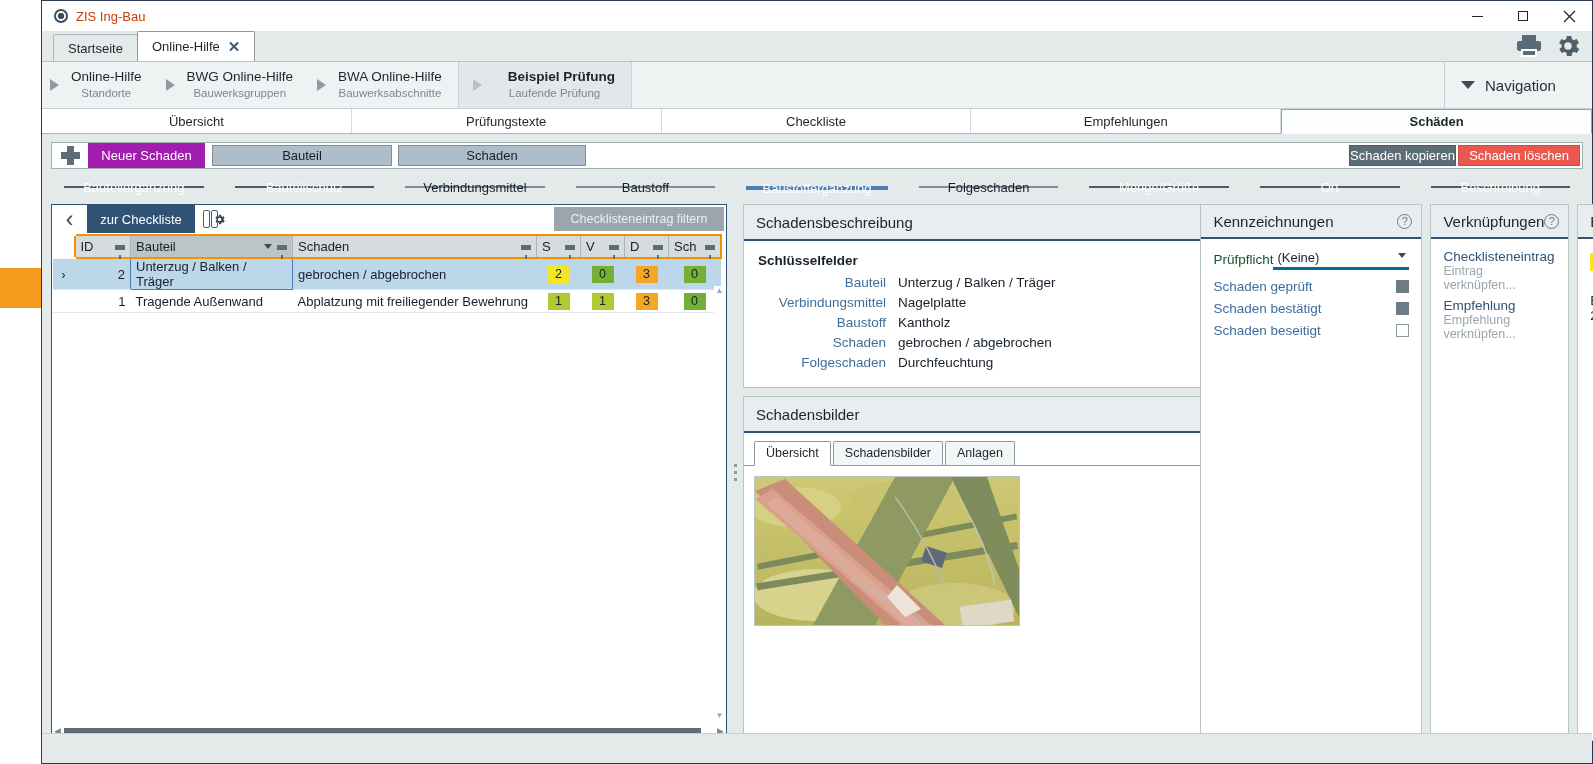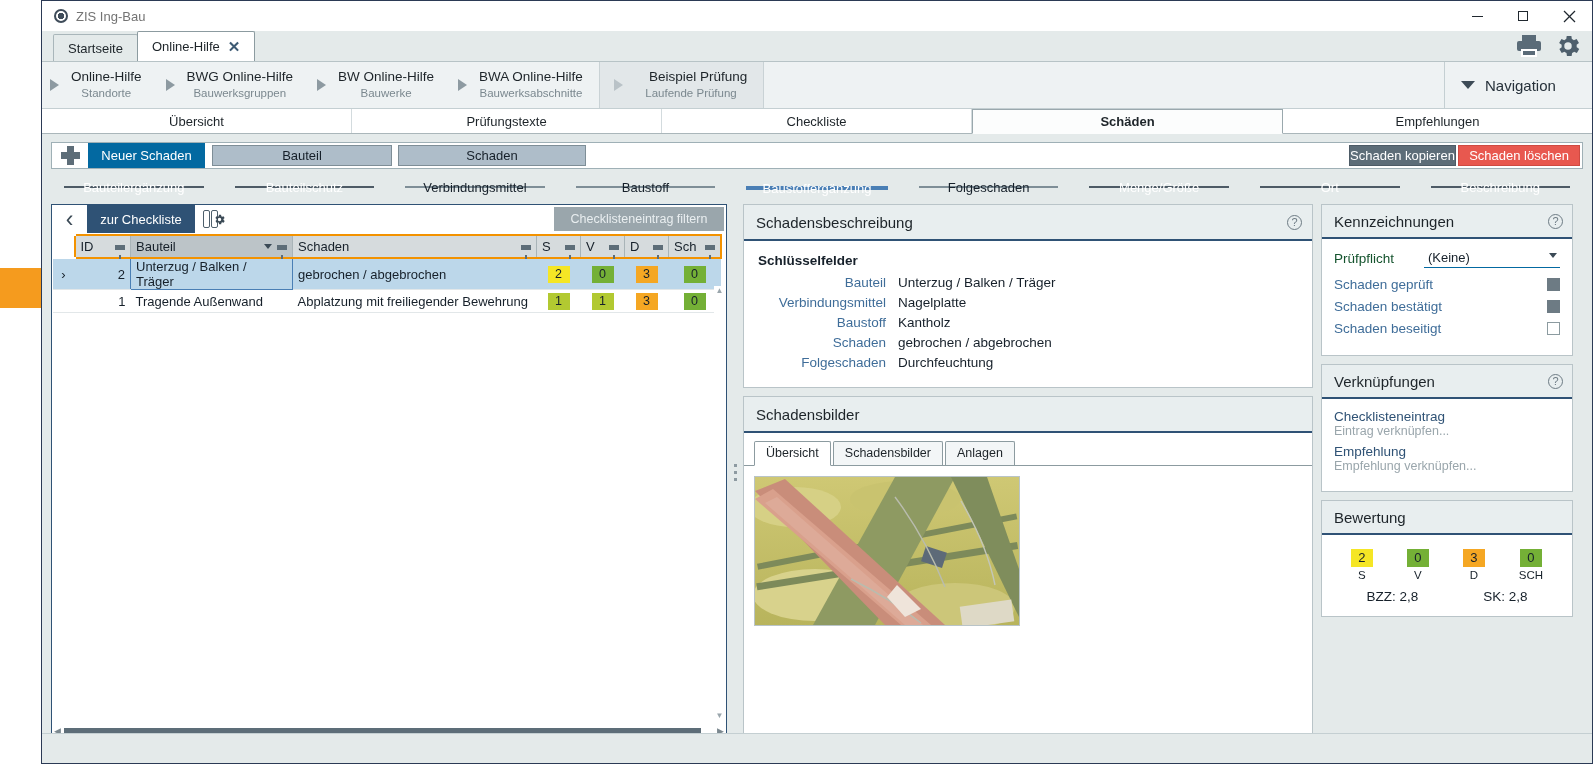--- a/index.html
+++ b/index.html
@@ -45,21 +45,21 @@
     border-bottom: 0;
   }
   .title-icon {
     width: 14px; height: 14px; margin-left: 12px; margin-right: 8px;
     border-radius: 50%;
     border: 2px solid #3f4c5a;
     background:
       radial-gradient(circle at 50% 50%, #3f4c5a 0 42%, #ffffff 43% 100%);
   }
   .title-text {
-    font-size: 13px; color: #737373; text-align: right;
+    font-size: 13px; color: #c2410c; text-align: right;
   }
   .win-buttons {
     position: absolute; right: 0; top: 0; height: 30px;
     display: flex; align-items: center;
   }
   .win-btn {
     width: 46px; height: 30px;
     display: flex; align-items: center; justify-content: center;
     font-size: 14px; color: #20282f;
     line-height: 1;
@@ -127,21 +127,21 @@
   }
   .crumb-txt { display: flex; flex-direction: column; align-items: center; justify-content: center; line-height: 1.25;}
   .crumb-main { font-size: 13.5px; color: #1d2429; }
   .crumb-sub { font-size: 11.5px; color: #7b888f; }
   .crumb.current {
     background: #e2e7e9;
     border-left: 1px solid #c9d2d5;
     border-right: 1px solid #c9d2d5;
     padding-left: 14px;
   }
-  .crumb.current .crumb-main { font-weight: normal; padding-left: 14px; }
+  .crumb.current .crumb-main { font-weight: bold; padding-left: 14px; }
   .nav-box {
     position: absolute; right: 0; top: 0; bottom: 0;
     width: 148px;
     border-left: 1px solid #c4cfd2;
     display: flex; align-items: center; gap: 10px;
     padding-left: 16px;
   }
   .nav-caret { width: 0; height: 0; border-top: 8px solid #3d4b56; border-left: 7px solid transparent; border-right: 7px solid transparent;}
   .nav-label { font-size: 15px; color: #26313a; }
 
@@ -186,21 +186,21 @@
   }
   .plusbtn {
     width: 36px; display: flex; align-items: center; justify-content: center;
     background: #ffffff;
   }
   .plus-ico { position: relative; width: 19px; height: 19px; }
   .plus-ico::before { content:""; position:absolute; left:0; top:6px; width:19px; height:7px; background:#5d6d78;}
   .plus-ico::after { content:""; position:absolute; left:6px; top:0; width:7px; height:19px; background:#5d6d78;}
   .btn-newdamage {
     width: 117px;
-    background: #0369a1; color: #ffffff;
+    background: #a21caf; color: #ffffff;
     display: flex; align-items: center; justify-content: center;
     font-size: 13px;
   }
   .tb-spacer { width: 7px; background:#ffffff; }
   .tbtn {
     display: flex; align-items: center; justify-content: center;
     font-size: 13px; color: #16202a;
     border: 1px solid #7e8e97;
     margin: 2px 0;
   }
@@ -389,33 +389,33 @@
   .imgtab.active { background: #ffffff; border-bottom: 1px solid #ffffff; margin-bottom: -1px; font-weight: normal;}
   .imgarea { padding: 10px; }
   .photo {
     width: 266px; height: 150px;
     border: 1px solid #b9c4c8;
     position: relative; overflow:hidden;
     background: #c9b96a;
   }
 
   
-  .rightcol { width: 252px; margin-left: 8px; display:flex; flex-direction:column; gap: 8px;}
+  .rightcol { width: 252px; margin-left: 8px; display:flex; flex-direction:row; gap: 8px; justify-content: center;}
   .rpanel { background:#ffffff; border:1px solid #b9c4c8; }
   .rhead {
     height: 34px; background: #e8eeef; border-bottom: 2px solid #2f5275;
     display:flex; align-items:center; justify-content:space-between;
     padding: 0 9px 0 12px; font-size: 15px; color:#1d2429;
   }
   .rbody { padding: 10px 12px 12px 12px; }
   .field-row { display:flex; align-items:center; margin-bottom: 9px; }
   .field-label { color:#14532d; font-size:13.5px; flex:1;}
   .select {
     width: 136px; position:relative;
-    border-bottom: 1px solid #0369a1;
+    border-bottom: 3px solid #0369a1;
     font-size: 13px; color:#16202a;
     padding: 1px 16px 2px 4px;
   }
   .select .caret { position:absolute; right:3px; top:4px; width:0;height:0;border-top:5px solid #3b4a56;border-left:4px solid transparent;border-right:4px solid transparent;}
   .chk-row { display:flex; align-items:center; margin-bottom: 7px; }
   .chk-row .lbl { flex:1; color:#3f6d99; font-size:13.5px;}
   .chk { width:13px;height:13px;border:1px solid #8c9ba0; background:#ffffff;}
   .chk.filled { background:#6d7b84; border-color:#6d7b84;}
 
   .link-main { color:#2f5275; font-size:13.5px; }
@@ -494,27 +494,20 @@
       <div class="crumb">
         <div class="crumb-arrow"></div>
         <div class="crumb-txt">
           <div class="crumb-main">BWG Online-Hilfe</div>
           <div class="crumb-sub">Bauwerksgruppen</div>
         </div>
       </div>
       <div class="crumb">
         <div class="crumb-arrow"></div>
         <div class="crumb-txt">
-          <div class="crumb-main">BW Online-Hilfe</div>
-          <div class="crumb-sub">Bauwerke</div>
-        </div>
-      </div>
-      <div class="crumb">
-        <div class="crumb-arrow"></div>
-        <div class="crumb-txt">
           <div class="crumb-main">BWA Online-Hilfe</div>
           <div class="crumb-sub">Bauwerksabschnitte</div>
         </div>
       </div>
       <div class="crumb current">
         <div class="crumb-arrow" style="border-left-color:#b9c2c7"></div>
         <div class="crumb-txt">
           <div class="crumb-main">Beispiel Prüfung</div>
           <div class="crumb-sub">Laufende Prüfung</div>
         </div>
@@ -528,25 +521,25 @@
     <div class="maintabs">
       <div class="maintab">
           <span>Übersicht</span>
         </div>
       <div class="maintab">
           <span>Prüfungstexte</span>
         </div>
       <div class="maintab">
           <span>Checkliste</span>
         </div>
+      <div class="maintab">
+          <span>Empfehlungen</span>
+        </div>
       <div class="maintab active">
           <span>Schäden</span>
-        </div>
-      <div class="maintab">
-          <span>Empfehlungen</span>
         </div>
     </div>
 
     <div class="workspace">
 
       <div class="tbrow1">
         <div class="plusbtn">
           <div class="plus-ico"></div>
         </div>
         <div class="btn-newdamage">Neuer Schaden</div>

